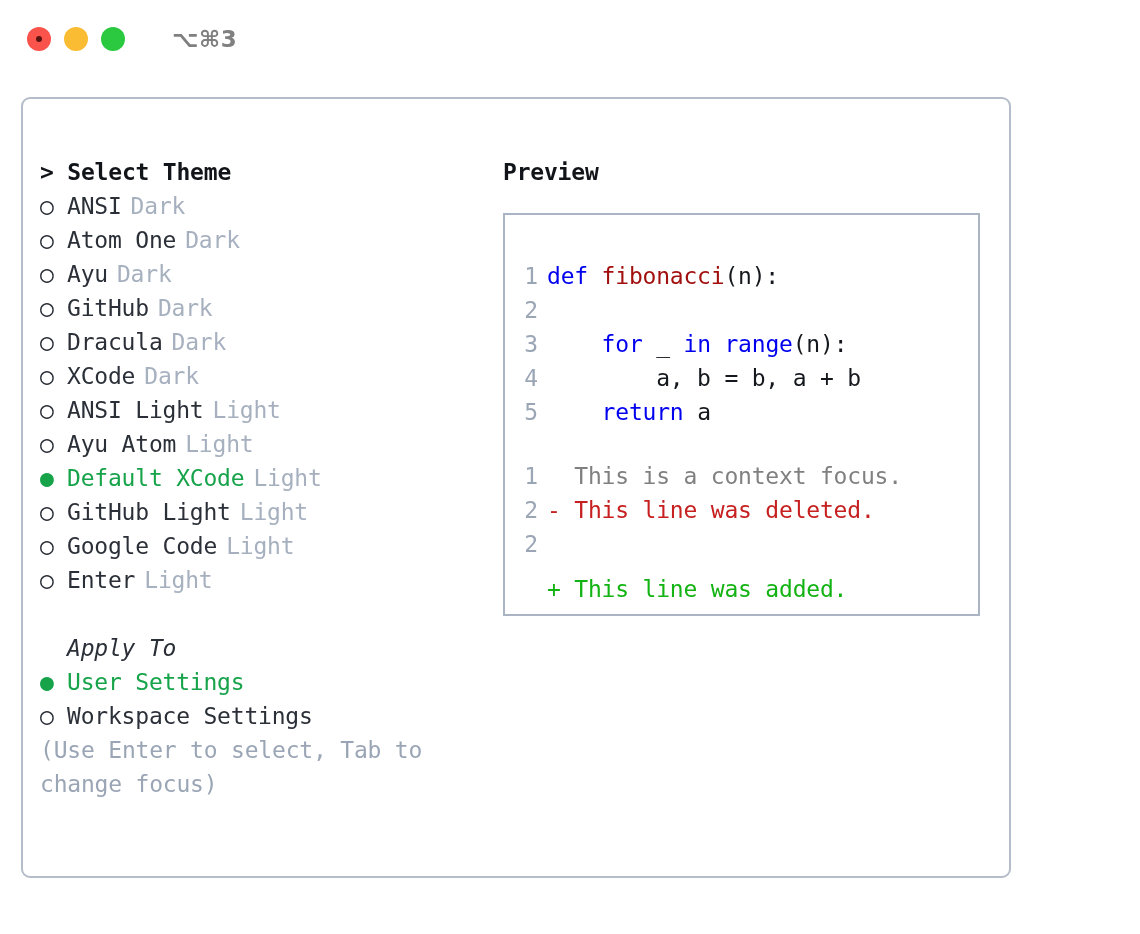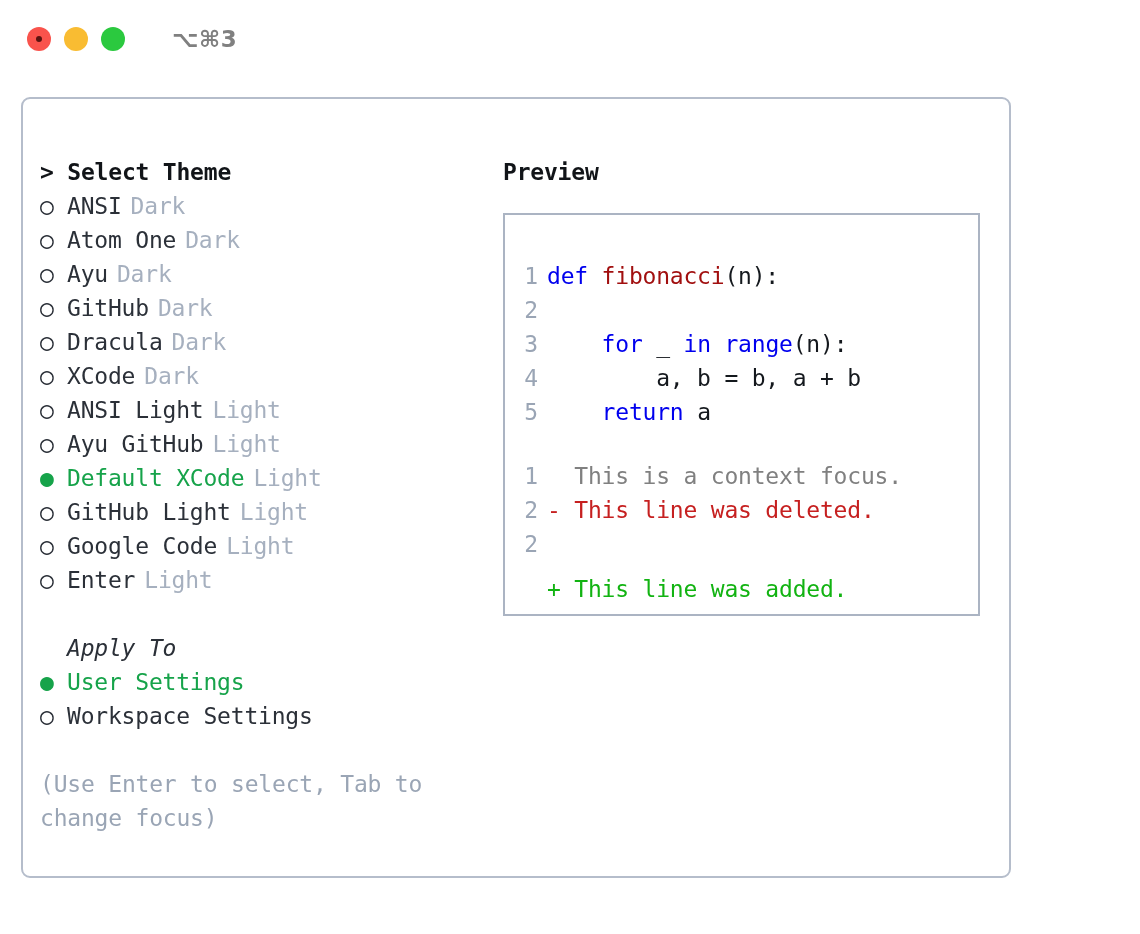--- a/index.html
+++ b/index.html
@@ -130,21 +130,20 @@
     font-size: 23px;
     color: #2b3038;
     line-height: 34px;
     padding-left: 27px;
     white-space: pre;
     letter-spacing: -0.2px;
     font-style: italic;
   }
 
   .hint {
-    margin-top: 34px;
     font-size: 23px;
     line-height: 34px;
     color: #9aa5b5;
     width: 400px;
     letter-spacing: -0.2px;
   }
 
   
   .preview-title {
     font-size: 23px;
@@ -209,21 +208,21 @@
         <div class="section-head">&gt; Select Theme</div>
 
         <div id="theme-list">
             <div class="row"><span class="bullet">○</span><span class="label">ANSI</span><span class="suffix">Dark</span></div>
             <div class="row"><span class="bullet">○</span><span class="label">Atom One</span><span class="suffix">Dark</span></div>
             <div class="row"><span class="bullet">○</span><span class="label">Ayu</span><span class="suffix">Dark</span></div>
             <div class="row"><span class="bullet">○</span><span class="label">GitHub</span><span class="suffix">Dark</span></div>
             <div class="row"><span class="bullet">○</span><span class="label">Dracula</span><span class="suffix">Dark</span></div>
             <div class="row"><span class="bullet">○</span><span class="label">XCode</span><span class="suffix">Dark</span></div>
             <div class="row"><span class="bullet">○</span><span class="label">ANSI Light</span><span class="suffix">Light</span></div>
-            <div class="row"><span class="bullet">○</span><span class="label">Ayu GitHub</span><span class="suffix">Light</span></div>
+            <div class="row"><span class="bullet">○</span><span class="label">Ayu Atom</span><span class="suffix">Light</span></div>
             <div class="row"><span class="bullet sel">●</span><span class="label sel">Default XCode</span><span class="suffix">Light</span></div>
             <div class="row"><span class="bullet">○</span><span class="label">GitHub Light</span><span class="suffix">Light</span></div>
             <div class="row"><span class="bullet">○</span><span class="label">Google Code</span><span class="suffix">Light</span></div>
             <div class="row"><span class="bullet">○</span><span class="label">Enter</span><span class="suffix">Light</span></div>
           </div>
 
         <div class="spacer-line"></div>
 
         <div class="apply-head">Apply To</div>
         <div id="apply-list">

